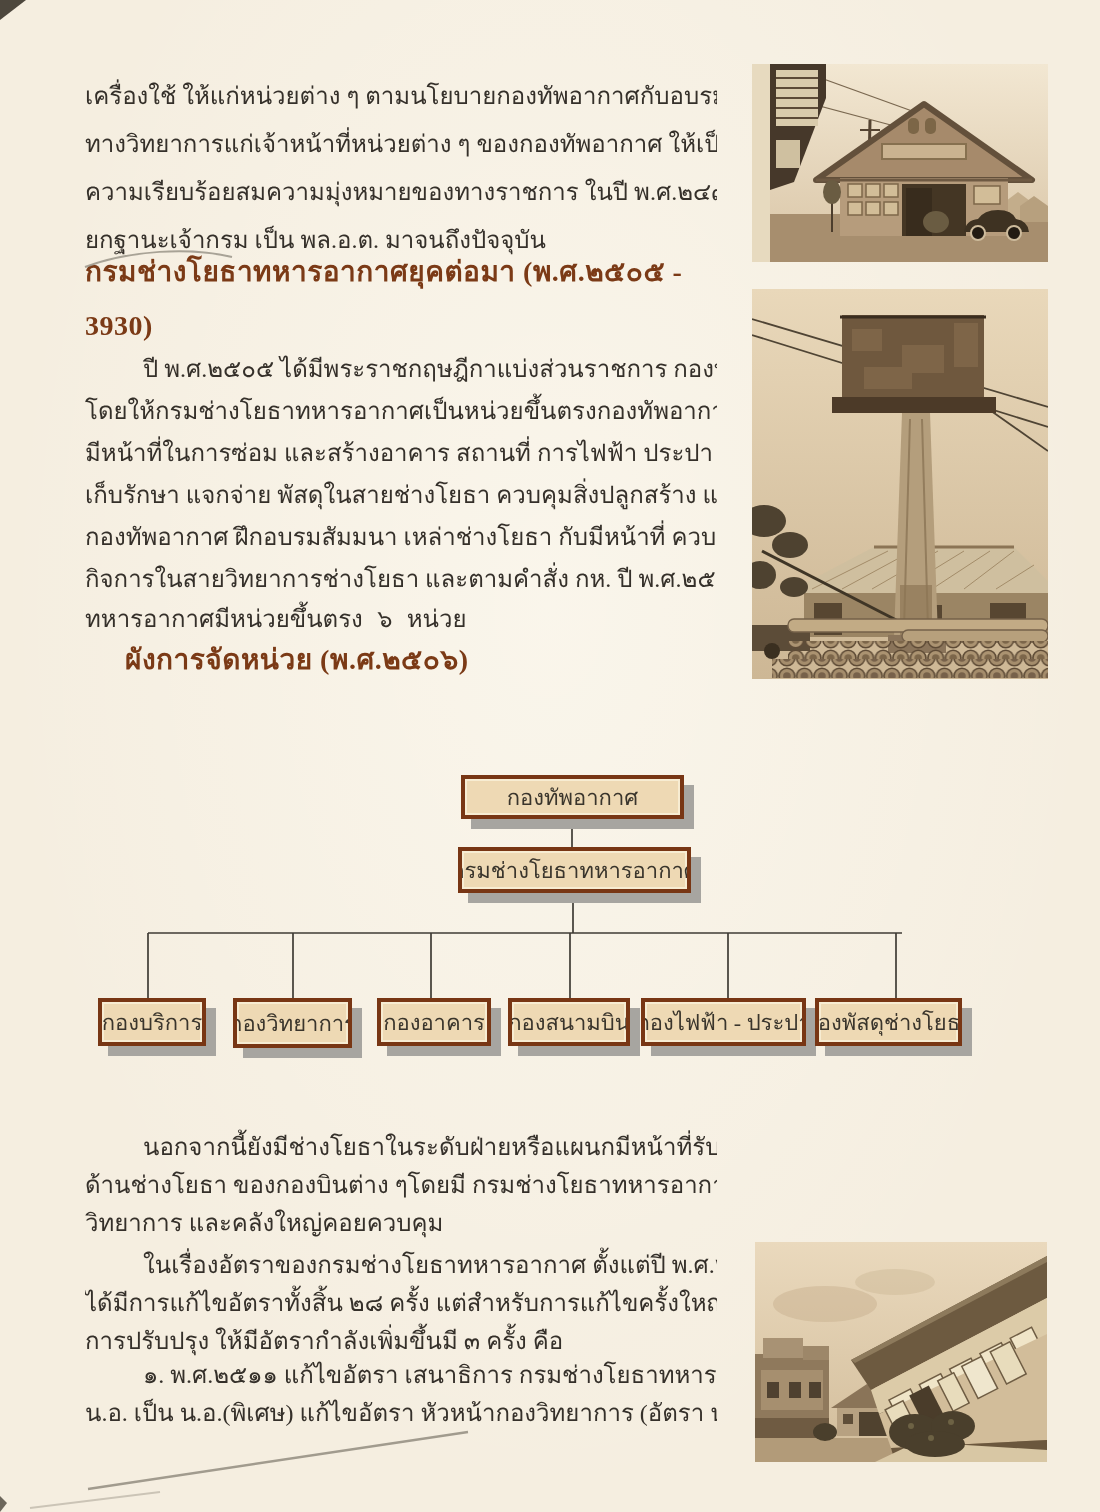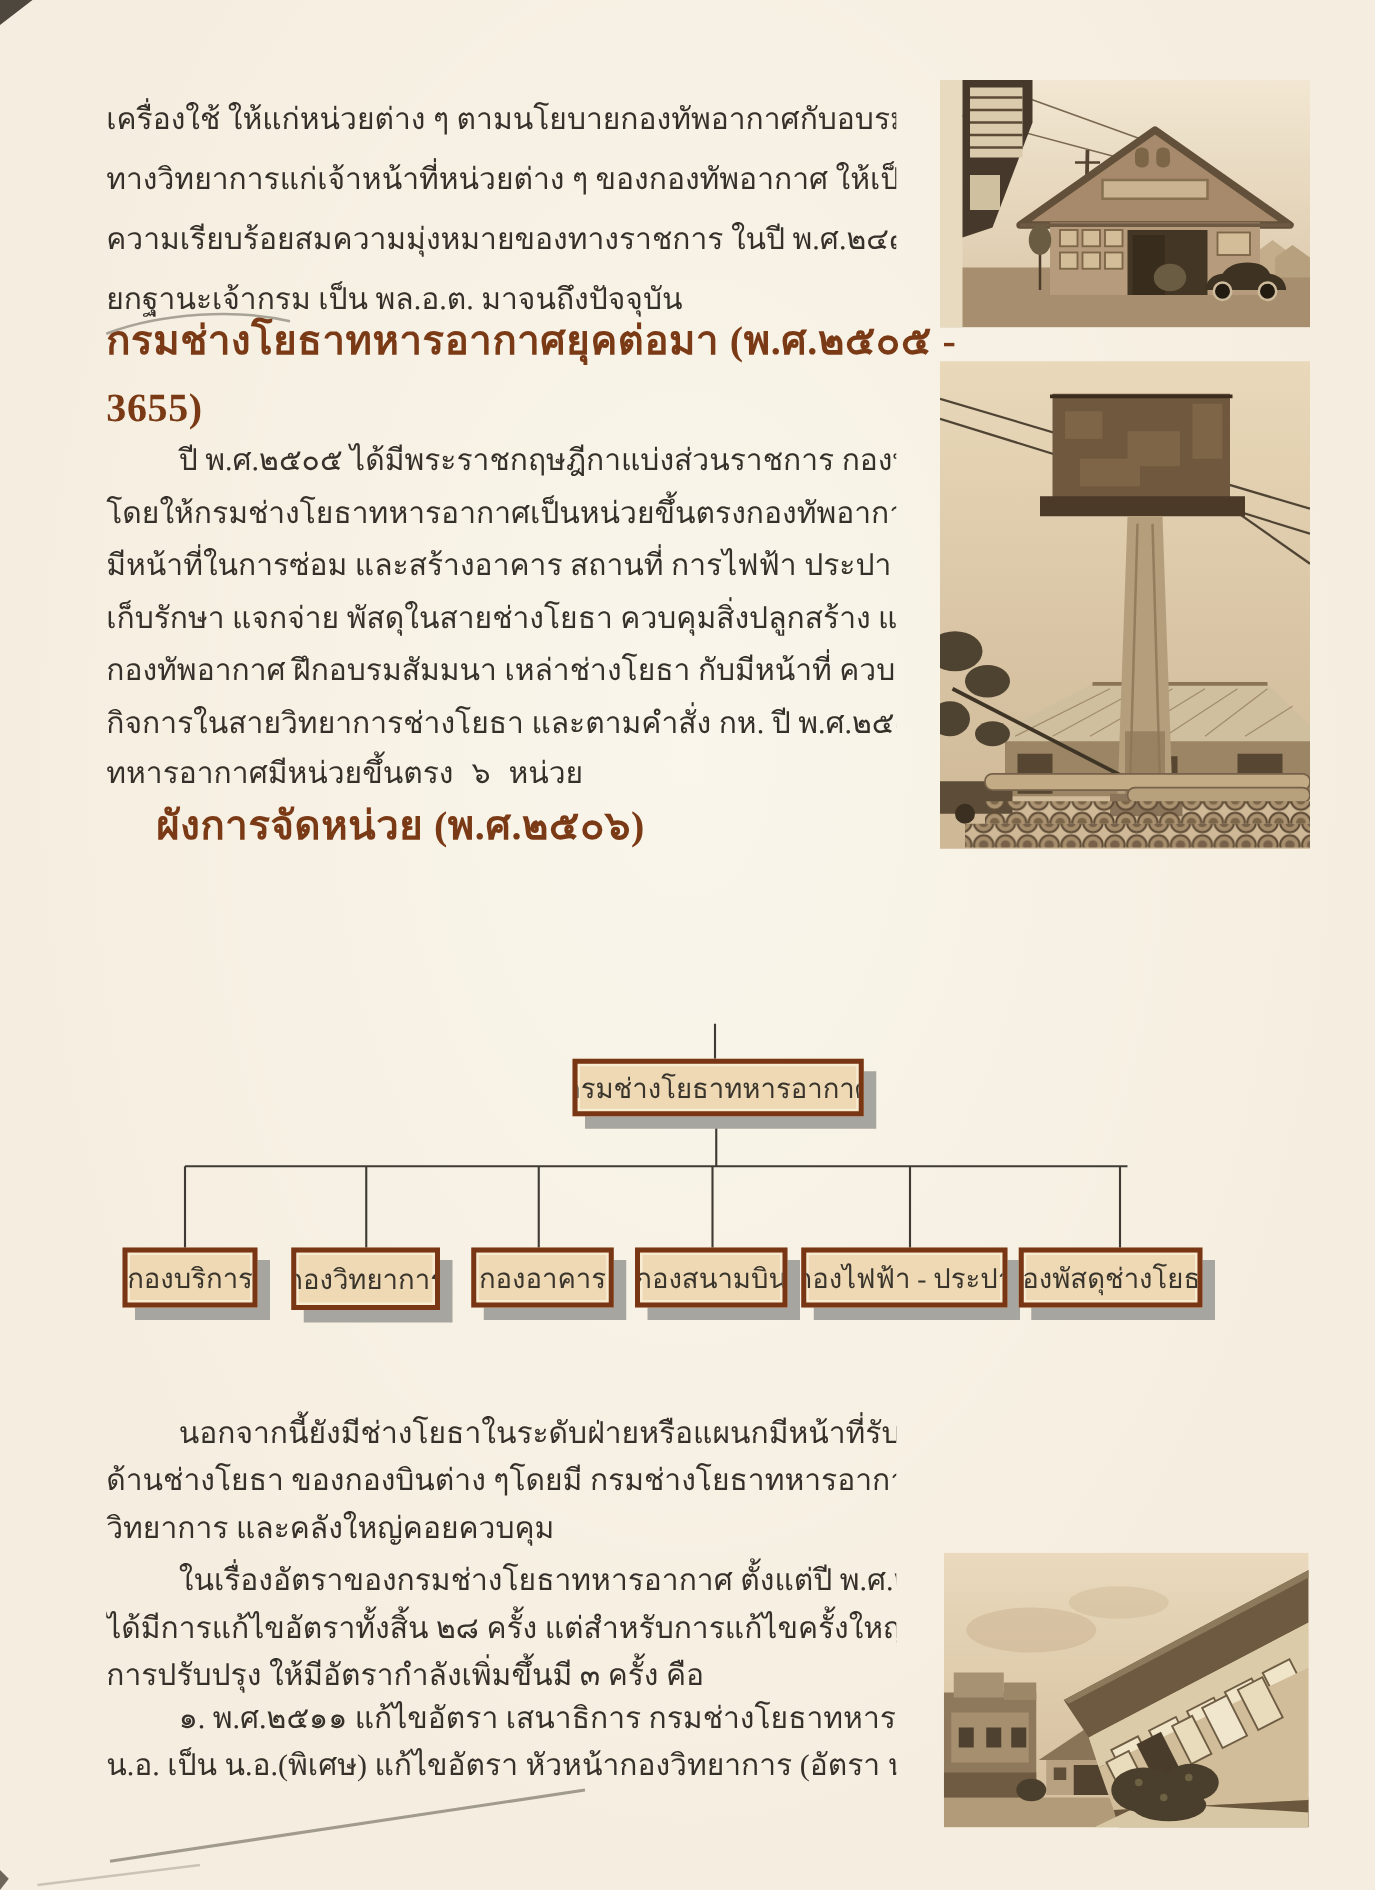--- a/index.html
+++ b/index.html
@@ -13,21 +13,21 @@
   }
   .para{position:absolute;left:85px;width:632px;}
   .tline{
     white-space:nowrap;overflow:hidden;
     font-size:24px;height:48px;line-height:48px;
   }
   .para-tight .tline{height:38px;line-height:38px;font-size:24px;}
   .indent{padding-left:58px;}
   .hline{
     position:absolute;left:85px;width:700px;white-space:nowrap;overflow:hidden;
-    font-weight:bold;color:#7b3a16;font-size:32px;line-height:44px;
+    font-weight:bold;color:#7b3a16;font-size:28px;line-height:44px;
     letter-spacing:.5px;
   }
   
   .chart{position:absolute;left:0;top:750px;width:1100px;height:330px;}
   .chart svg.connectors{position:absolute;left:0;top:0;}
   .org-box{
     position:absolute;
     background:#eed9b4;
     border:4px solid #783614;
     box-shadow: inset 0 0 0 2px #f7ecd2, 10px 10px 0 0 #a7a5a0;
@@ -44,21 +44,21 @@
 <div class="page">
 
   <div class="para" style="top:72px;">
     <div class="tline">เครื่องใช้ ให้แก่หน่วยต่าง ๆ ตามนโยบายกองทัพอากาศกับอบรมและแนะนำ</div>
     <div class="tline">ทางวิทยาการแก่เจ้าหน้าที่หน่วยต่าง ๆ ของกองทัพอากาศ ให้เป็นไปด้วย</div>
     <div class="tline">ความเรียบร้อยสมความมุ่งหมายของทางราชการ ในปี พ.ศ.๒๔๙๘ ได้แก้ไขและ</div>
     <div class="tline">ยกฐานะเจ้ากรม เป็น พล.อ.ต. มาจนถึงปัจจุบัน</div>
   </div>
 
   <div class="hline" style="top:250px;">กรมช่างโยธาทหารอากาศยุคต่อมา (พ.ศ.๒๕๐๕ -</div>
-  <div class="hline" style="top:304px;">3655)</div>
+  <div class="hline" style="top:304px;">3930)</div>
 
   <div class="para" style="top:348px;">
     <div class="tline indent" style="height:42px;line-height:42px;">ปี พ.ศ.๒๕๐๕ ได้มีพระราชกฤษฎีกาแบ่งส่วนราชการ กองทัพอากาศ</div>
     <div class="tline" style="height:42px;line-height:42px;">โดยให้กรมช่างโยธาทหารอากาศเป็นหน่วยขึ้นตรงกองทัพอากาศ มีภารกิจ คือ</div>
     <div class="tline" style="height:42px;line-height:42px;">มีหน้าที่ในการซ่อม และสร้างอาคาร สถานที่ การไฟฟ้า ประปา ดำเนินการจัดหา</div>
     <div class="tline" style="height:42px;line-height:42px;">เก็บรักษา แจกจ่าย พัสดุในสายช่างโยธา ควบคุมสิ่งปลูกสร้าง และที่ดินเขต</div>
     <div class="tline" style="height:42px;line-height:42px;">กองทัพอากาศ ฝึกอบรมสัมมนา เหล่าช่างโยธา กับมีหน้าที่ ควบคุมตรวจตรา</div>
     <div class="tline" style="height:42px;line-height:42px;">กิจการในสายวิทยาการช่างโยธา และตามคำสั่ง กห. ปี พ.ศ.๒๕๐๖ กรมช่างโยธา</div>
     <div class="tline" style="height:42px;line-height:42px;font-family:Liberation Mono, monospace;">ทหารอากาศมีหน่วยขึ้นตรง ๖ หน่วย</div>
   </div>
@@ -72,20 +72,21 @@
         <line x1="573" y1="143" x2="573" y2="183"></line>
         <line x1="148" y1="183" x2="902" y2="183"></line>
         <line x1="148" y1="183" x2="148" y2="250"></line>
         <line x1="293" y1="183" x2="293" y2="250"></line>
         <line x1="431" y1="183" x2="431" y2="250"></line>
         <line x1="570" y1="183" x2="570" y2="250"></line>
         <line x1="728" y1="183" x2="728" y2="250"></line>
         <line x1="896" y1="183" x2="896" y2="250"></line>
       </g>
     </svg>
+    <div class="org-box" style="left:461px;top:25px;width:223px;height:44px;">กองทัพอากาศ</div>
     <div class="org-box" style="left:458px;top:97px;width:233px;height:46px;">กรมช่างโยธาทหารอากาศ</div>
     <div class="org-box" style="left:98px;top:248px;width:108px;height:48px;">กองบริการ</div>
     <div class="org-box" style="left:233px;top:248px;width:119px;height:50px;">กองวิทยาการ</div>
     <div class="org-box" style="left:377px;top:248px;width:114px;height:48px;">กองอาคาร</div>
     <div class="org-box" style="left:508px;top:248px;width:122px;height:48px;">กองสนามบิน</div>
     <div class="org-box" style="left:641px;top:248px;width:165px;height:48px;">กองไฟฟ้า - ประปา</div>
     <div class="org-box" style="left:815px;top:248px;width:147px;height:48px;">กองพัสดุช่างโยธา</div>
   </div>
 
   <div class="para para-tight" style="top:1128px;">

